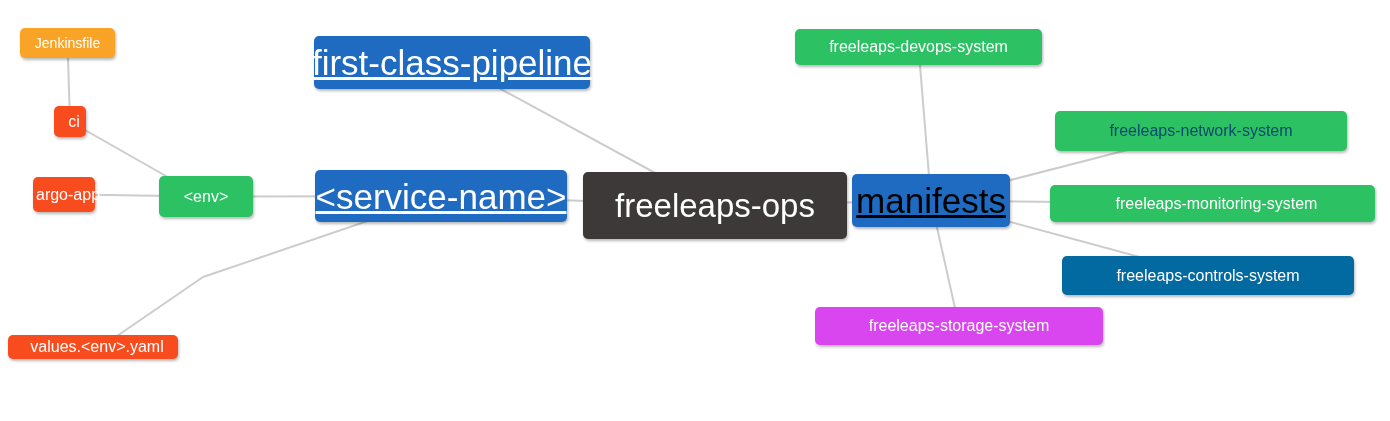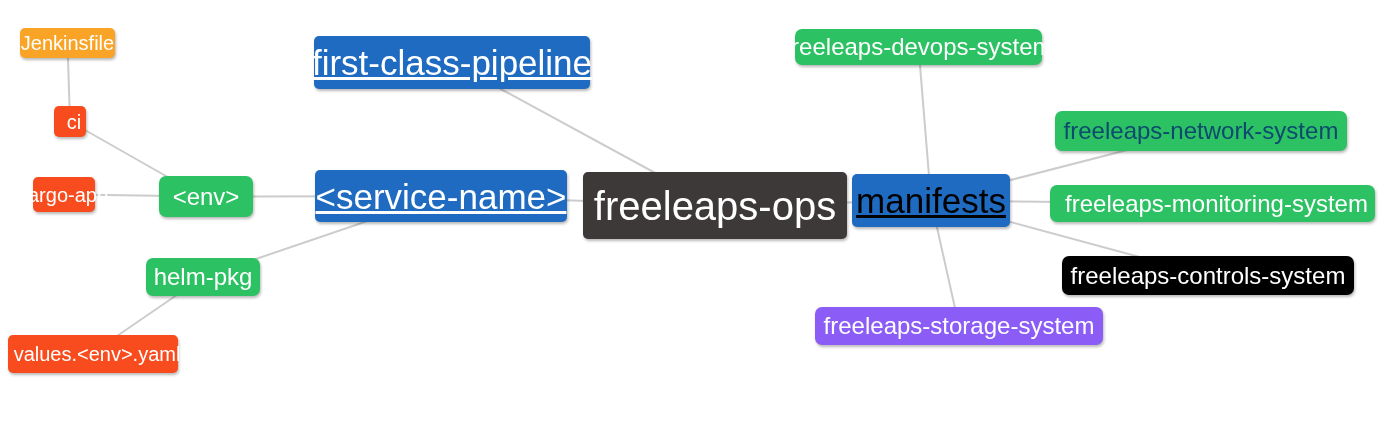--- a/index.html
+++ b/index.html
@@ -36,25 +36,25 @@
     justify-content: center;
     box-sizing: border-box;
     border-radius: 5px;
     color: #ffffff;
     white-space: nowrap;
     box-shadow: 1px 2px 3px rgba(0,0,0,0.28);
     cursor: pointer;
     line-height: 1;
     user-select: none;
   }
-  .lvl0 { font-size: 40px; }
+  .lvl0 { font-size: 33px; }
   .lvl1 { font-size: 35px; text-decoration: underline; }
-  .lvl2 { font-size: 24px; border-radius: 7px; }
-  .lvl3 { font-size: 20px; padding-left: 8px; }
-  .lvl4 { font-size: 20px; }
+  .lvl2 { font-size: 16px; }
+  .lvl3 { font-size: 16px; padding-left: 8px; }
+  .lvl4 { font-size: 14px; }
 </style>
 </head>
 <body>
 
 <div class="canvas" style="width: 1390px; height: 421px; background: rgb(255, 255, 255);">
   <svg id="edge-layer" viewBox="0 0 1390 421">
       <line x1="67.5" y1="43" x2="70" y2="121.5" stroke="#CCCCCC" stroke-width="2"></line>
       <line x1="70" y1="121.5" x2="202" y2="196.5" stroke="#CCCCCC" stroke-width="2"></line>
       <line x1="75.5" y1="194.5" x2="202" y2="196.5" stroke="#CCCCCC" stroke-width="2"></line>
       <line x1="202" y1="196.5" x2="441" y2="196" stroke="#CCCCCC" stroke-width="2"></line>
@@ -75,24 +75,21 @@
       </div>
       <div class="node lvl3" style="left: 54px; top: 106px; width: 32px; height: 31px; background: rgb(248, 76, 30); color: rgb(255, 255, 255);">
         <span>ci</span>
       </div>
       <div class="node lvl3" style="left: 33px; top: 177px; width: 62px; height: 35px; background: rgb(248, 76, 30); color: rgb(255, 255, 255);">
         <span>argo-app</span>
       </div>
       <div class="node lvl2" style="left: 159px; top: 176px; width: 94px; height: 41px; background: rgb(44, 193, 99); color: rgb(255, 255, 255);">
         <span>&lt;env&gt;</span>
       </div>
-      <div class="node lvl2" style="left: 146px; top: 258px; width: 114px; height: 38px; background: rgb(44, 193, 99); color: rgb(255, 255, 255);">
-        <span>helm-pkg</span>
-      </div>
-      <div class="node lvl3" style="left: 8px; top: 335px; width: 170px; height: 38px; background: rgb(248, 76, 30); color: rgb(255, 255, 255);">
+      <div class="node lvl3" style="left: 8px; top: 335px; width: 170px; height: 24px; background: rgb(248, 76, 30); color: rgb(255, 255, 255);">
         <span>values.&lt;env&gt;.yaml</span>
       </div>
       <div class="node lvl1" style="left: 314px; top: 36px; width: 276px; height: 53px; background: rgb(31, 107, 193); color: rgb(255, 255, 255);">
         <span>first-class-pipeline</span>
       </div>
       <div class="node lvl1" style="left: 315px; top: 170px; width: 252px; height: 52px; background: rgb(31, 107, 193); color: rgb(255, 255, 255);">
         <span>&lt;service-name&gt;</span>
       </div>
       <div class="node lvl0" style="left: 583px; top: 172px; width: 264px; height: 67px; background: rgb(61, 57, 57); color: rgb(255, 255, 255);">
         <span>freeleaps-ops</span>
@@ -102,20 +99,20 @@
       </div>
       <div class="node lvl2" style="left: 795px; top: 29px; width: 247px; height: 36px; background: rgb(44, 193, 99); color: rgb(255, 255, 255);">
         <span>freeleaps-devops-system</span>
       </div>
       <div class="node lvl2" style="left: 1055px; top: 111px; width: 292px; height: 40px; background: rgb(44, 193, 99); color: #0c4a6e;">
         <span>freeleaps-network-system</span>
       </div>
       <div class="node lvl2" style="left: 1050px; top: 185px; width: 325px; height: 37px; background: rgb(44, 193, 99); color: rgb(255, 255, 255); padding-left: 8px;">
         <span>freeleaps-monitoring-system</span>
       </div>
-      <div class="node lvl2" style="left: 1062px; top: 256px; width: 292px; height: 39px; background: #000000; color: rgb(255, 255, 255);">
+      <div class="node lvl2" style="left: 1062px; top: 256px; width: 292px; height: 39px; background: #0369a1; color: rgb(255, 255, 255);">
         <span>freeleaps-controls-system</span>
       </div>
-      <div class="node lvl2" style="left: 815px; top: 307px; width: 288px; height: 38px; background: #8b5cf6; color: rgb(255, 255, 255);">
+      <div class="node lvl2" style="left: 815px; top: 307px; width: 288px; height: 38px; background: #d946ef; color: rgb(255, 255, 255);">
         <span>freeleaps-storage-system</span>
       </div>
     </div>
 </div>
 
 </body></html>

